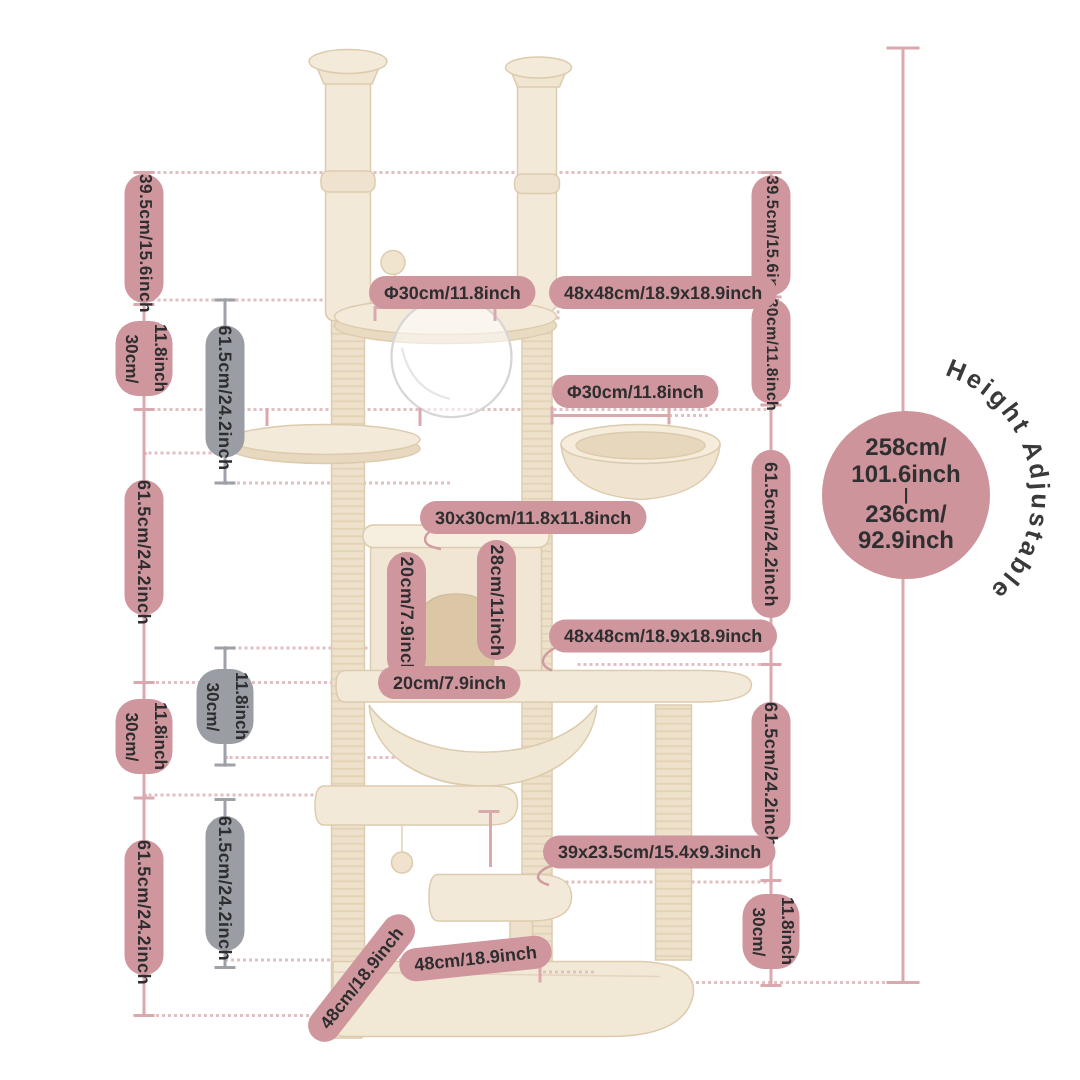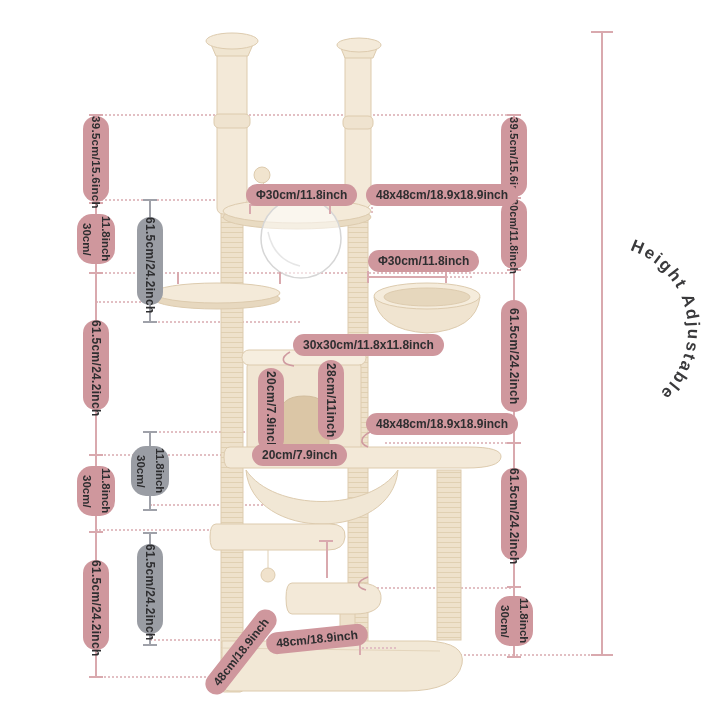--- a/index.html
+++ b/index.html
@@ -189,28 +189,36 @@
   <div class="pillv" style="left:501px;top:300px;height:112px;">61.5cm/24.2inch</div>
   <div class="pillv" style="left:501px;top:468px;height:92px;">61.5cm/24.2inch</div>
   <div class="pillv2" style="left:495px;top:596px;height:50px;">
     <span>30cm/</span>
     <span>11.8inch</span>
   </div>
 
   <div class="pillh" style="left:246px;top:184px;">Φ30cm/11.8inch</div>
   <div class="pillh" style="left:366px;top:184px;">48x48cm/18.9x18.9inch</div>
   <div class="pillh" style="left:368px;top:250px;">Φ30cm/11.8inch</div>
-  <div class="pillh" style="left:293px;top:334px;">30x30cm/11.8x11.8inch</div>
+  <div class="pillh" style="left:280px;top:334px;">30x30cm/11.8x11.8inch</div>
   <div class="pillv" style="left:258px;top:368px;height:84px;">20cm/7.9inch</div>
   <div class="pillv" style="left:318px;top:360px;height:80px;">28cm/11inch</div>
   <div class="pillh" style="left:366px;top:413px;">48x48cm/18.9x18.9inch</div>
   <div class="pillh" style="left:252px;top:444px;">20cm/7.9inch</div>
+  <div class="pillh" style="left:362px;top:557px;">39x23.5cm/15.4x9.3inch</div>
   <div class="pillh" style="left:266px;top:628px;transform:rotate(-6deg);">48cm/18.9inch</div>
   <div class="pillh" style="left:190px;top:641px;transform:rotate(-52deg);">48cm/18.9inch</div>
 
+  <div class="badge">
+    <span>258cm/</span>
+    <span>101.6inch</span>
+    <span class="sep">|</span>
+    <span>236cm/</span>
+    <span>92.9inch</span>
+  </div>
 
   <svg class="arcsvg" width="224" height="224" viewBox="0 0 224 224">
     <defs>
       <path id="arcpath" d="M108 24 A84 84 0 0 1 108 192 A84 84 0 0 1 24 108" fill="none"></path>
     </defs>
     <text font-family="Liberation Sans, sans-serif" font-size="17" font-weight="bold" fill="#3a3a3c" letter-spacing="2">
       <textPath href="#arcpath" startOffset="26">Height Adjustable</textPath>
     </text>
   </svg>
 

